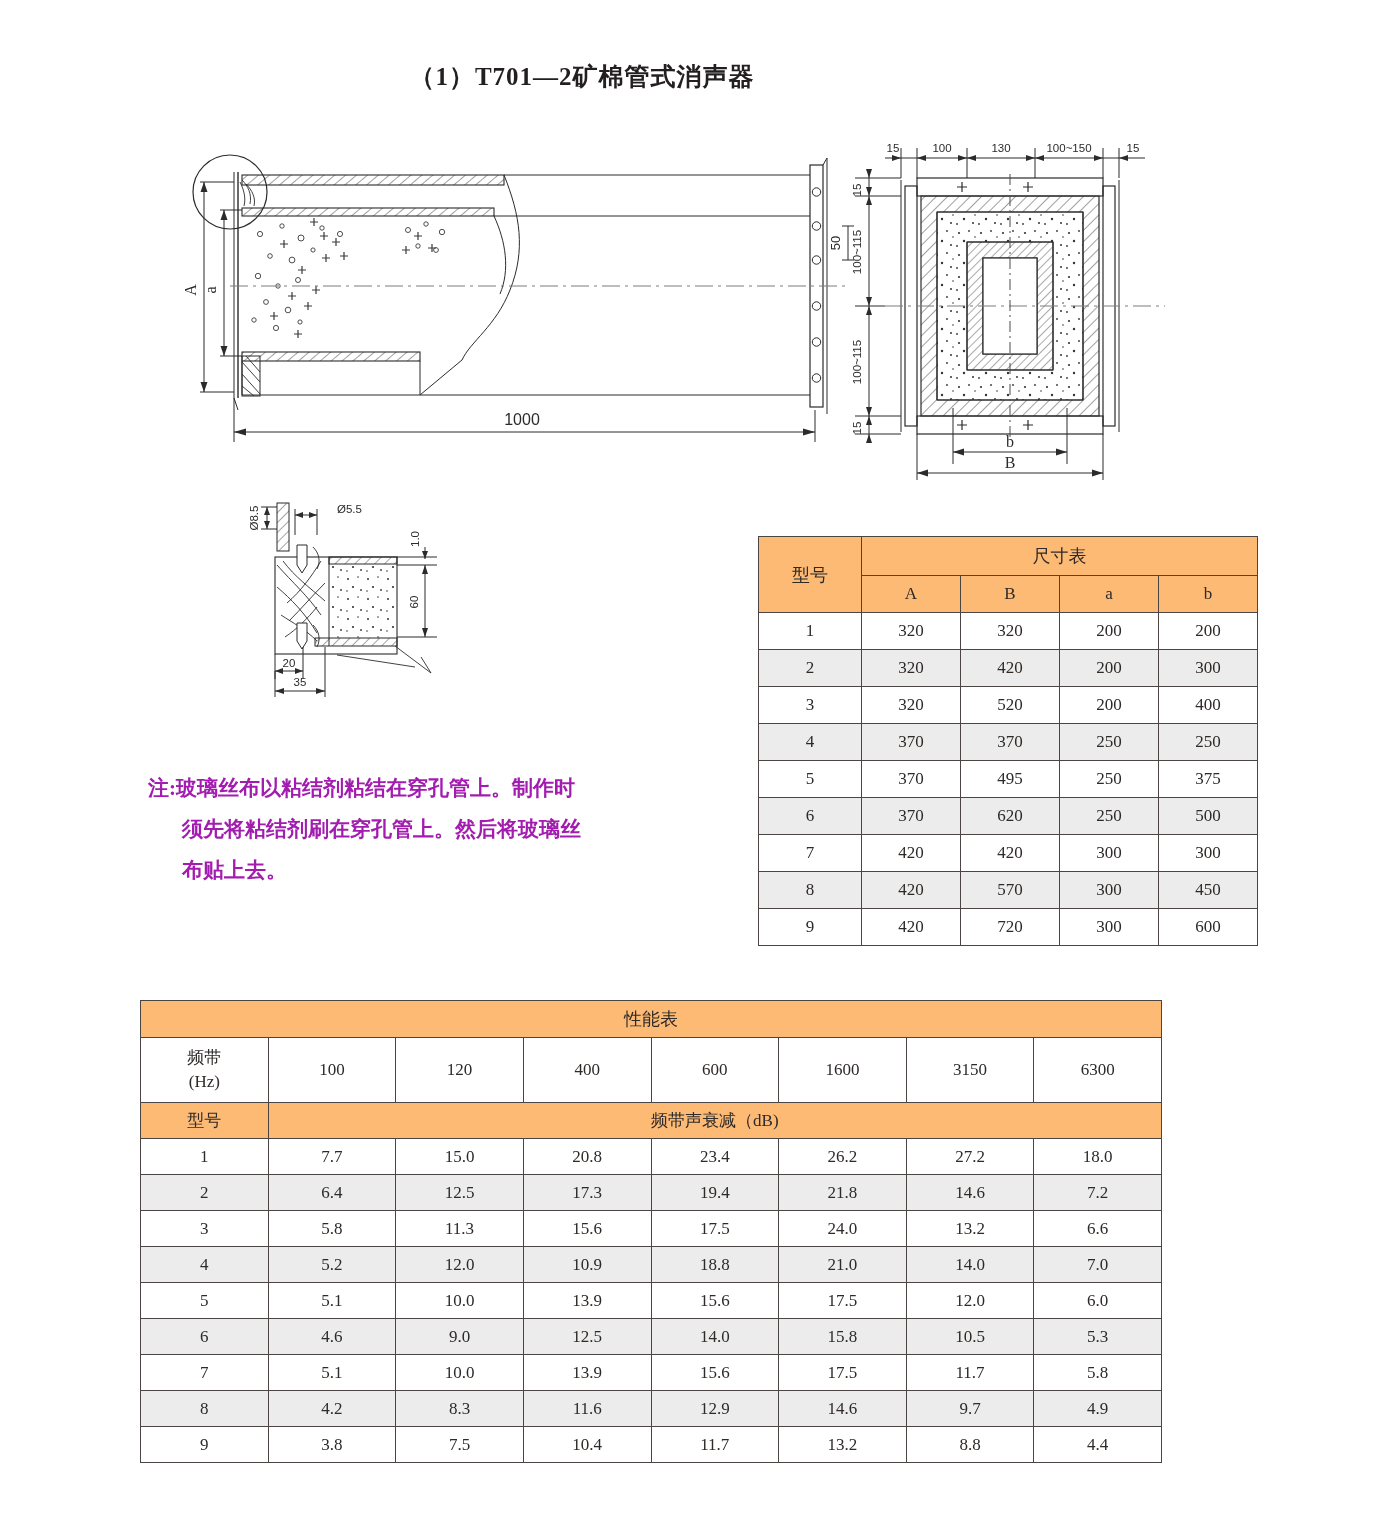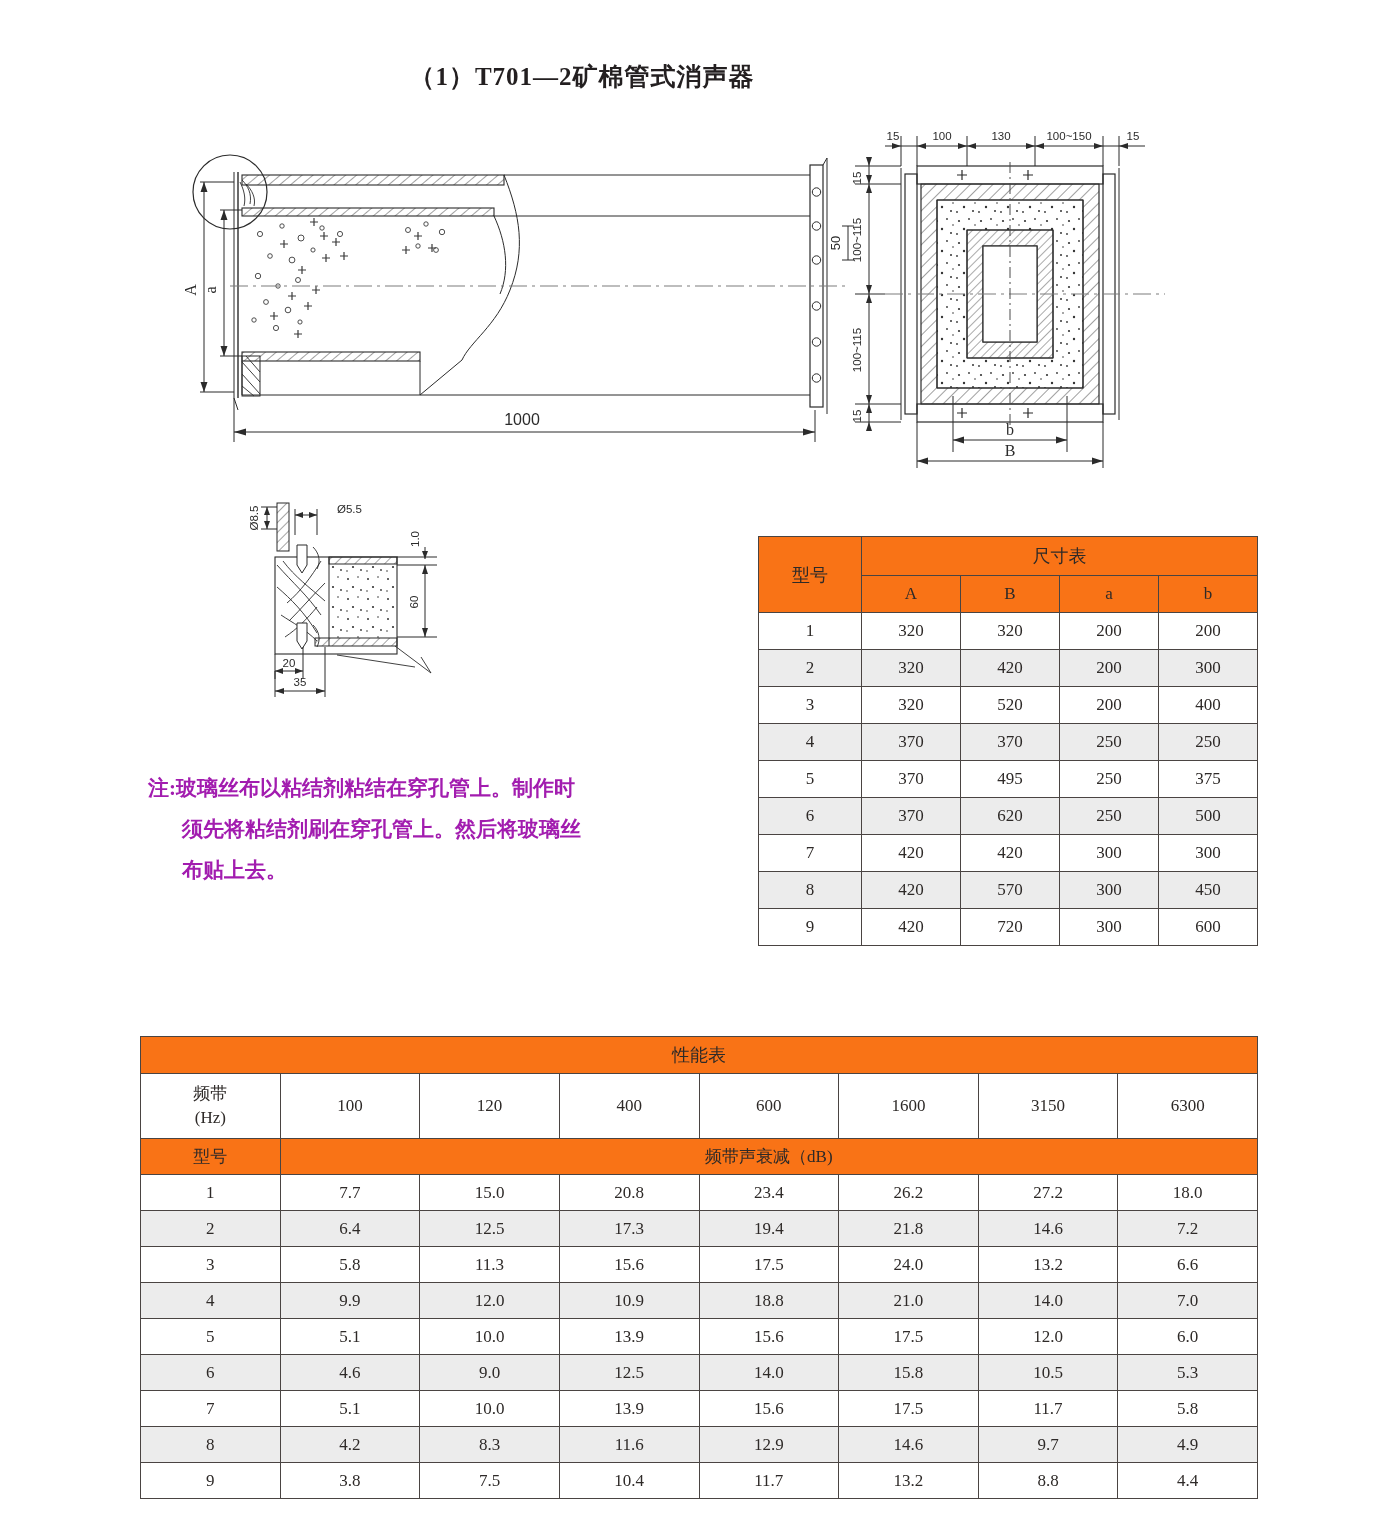--- a/index.html
+++ b/index.html
@@ -60,31 +60,31 @@
     background:#fff;
   }
   .tbl td,.tbl th{
     border:1.5px solid #4a4442;
     text-align:center;
     vertical-align:middle;
     font-weight:normal;
     color:#2e2a28;
     background:#ffffff;
   }
-  .tbl .hd{background:#f97316;}
+  .tbl .hd{background:#fdba74;}
   .tbl .alt td{background:#ececec;}
 
   
   #dim-table{left:758px;top:536px;width:500px;}
   #dim-table td,#dim-table th{font-size:17px;height:34px;}
   #dim-table .modelcol{width:100px;}
   #dim-table .grp{font-size:18px;height:36px;}
 
   
-  #perf-table{left:140px;top:1036px;width:1118px;padding-left:31px;}
+  #perf-table{left:140px;top:1000px;width:1022px;padding-left:31px;}
   #perf-table td,#perf-table th{font-size:17px;height:33px;}
   #perf-table .ttl{font-size:18px;height:34px;}
   #perf-table .freqcell{height:62px;line-height:24px;}
   #perf-table .leftcol{width:208px;}
 </style>
 </head>
 <body>
 
 <div class="page">
 
@@ -217,21 +217,21 @@
 
       <g>
         <line class="ln thin" x1="678" y1="96" x2="678" y2="130"></line>
         <line class="ln thin" x1="672" y1="96" x2="684" y2="96"></line>
         <line class="ln thin" x1="672" y1="130" x2="684" y2="130"></line>
         <text class="dim-txt" x="670" y="113" transform="rotate(-90 670,113)" text-anchor="middle">50</text>
       </g>
     </svg>
   </div>
 
-  <div class="draw" style="left:845px;top:128px;text-align:center;">
+  <div class="draw" style="left:845px;top:140px;text-align:center;">
     <svg width="330" height="340" viewBox="0 0 330 340">
       <defs>
         <pattern id="hatch45" width="8" height="8" patternTransform="rotate(45)" patternUnits="userSpaceOnUse">
           <line x1="0" y1="0" x2="0" y2="8" stroke="#2b2b2b" stroke-width="0.9"></line>
         </pattern>
         <pattern id="hatch45b" width="6" height="6" patternTransform="rotate(45)" patternUnits="userSpaceOnUse">
           <line x1="0" y1="0" x2="0" y2="6" stroke="#2b2b2b" stroke-width="0.8"></line>
         </pattern>
         <pattern id="speckle" width="22" height="22" patternUnits="userSpaceOnUse">
           <circle cx="4" cy="5" r="1.1" fill="#333"></circle>
@@ -574,21 +574,21 @@
         <td>5.8</td>
         <td>11.3</td>
         <td>15.6</td>
         <td>17.5</td>
         <td>24.0</td>
         <td>13.2</td>
         <td>6.6</td>
       </tr>
       <tr class="alt">
         <td>4</td>
-        <td>9.9</td>
+        <td>5.2</td>
         <td>12.0</td>
         <td>10.9</td>
         <td>18.8</td>
         <td>21.0</td>
         <td>14.0</td>
         <td>7.0</td>
       </tr>
       <tr>
         <td>5</td>
         <td>5.1</td>

